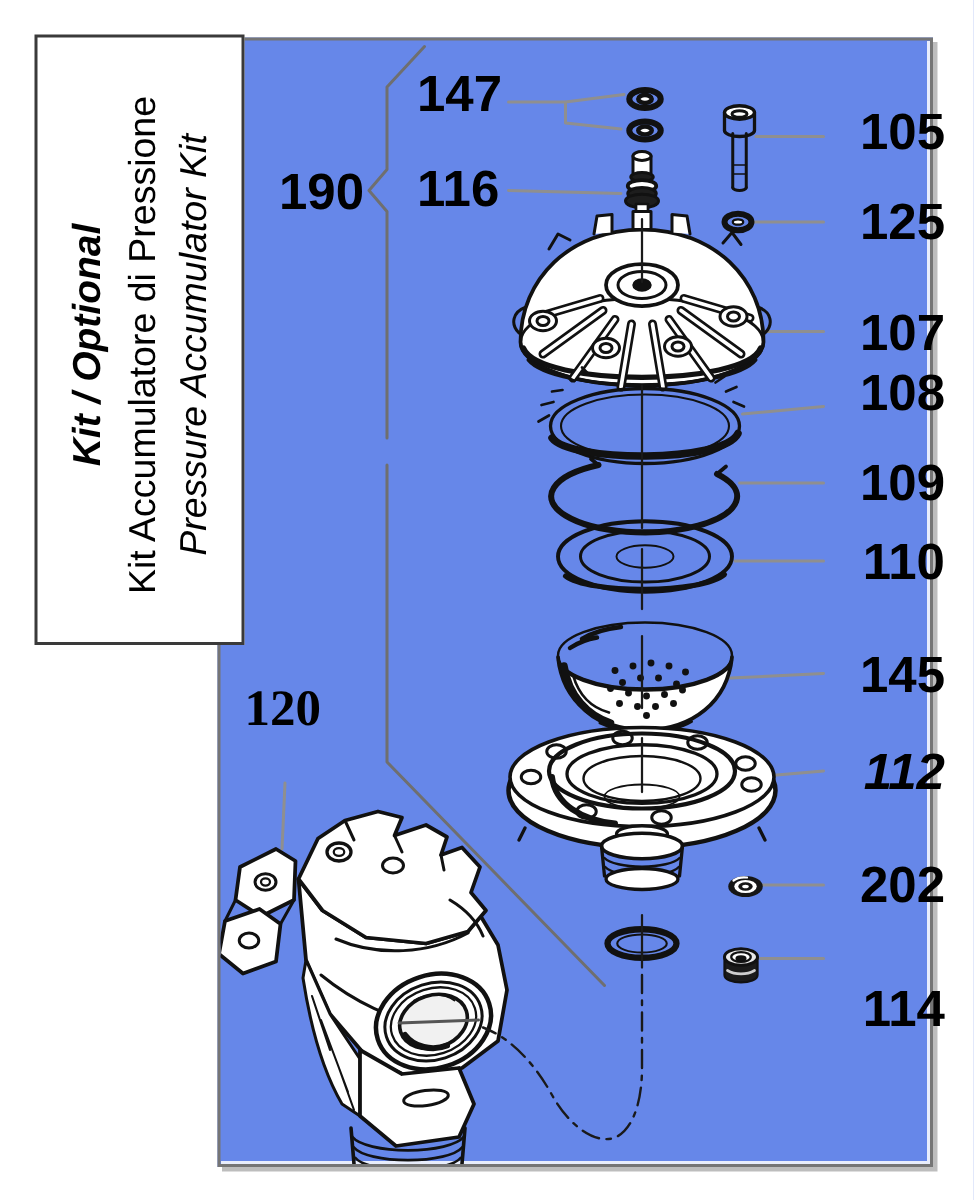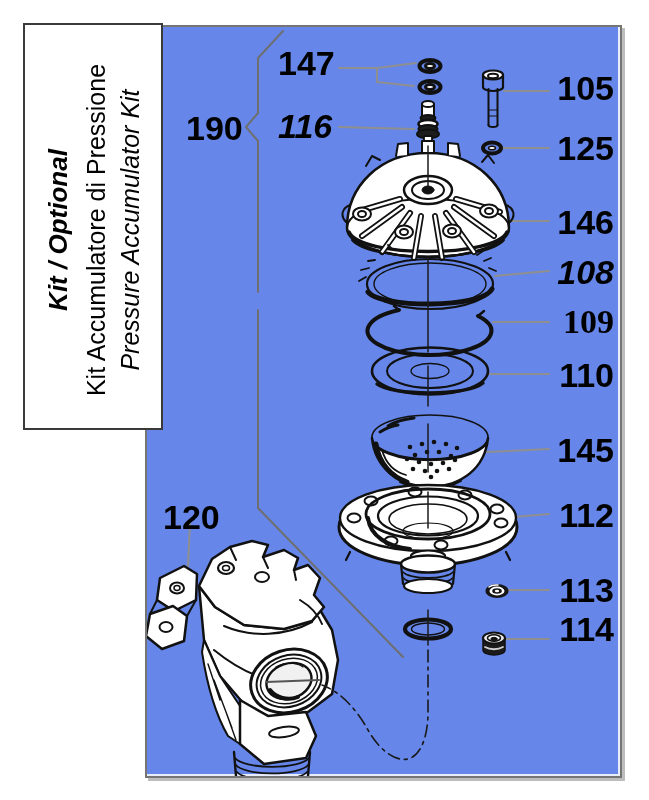--- a/index.html
+++ b/index.html
@@ -4,21 +4,21 @@
 <style>
   html,body{margin:0;padding:0;background:#ffffff;}
   .page{position:relative;width:649px;height:800px;background:#ffffff;
         font-family:"Liberation Sans",sans-serif;overflow:hidden;}
   .panel{position:absolute;left:145px;top:25px;width:477px;height:753px;
          background:#6687e9;border:2px solid #757575;box-sizing:border-box;
          box-shadow:3px 3px 0 #bdbdbd, inset -2px -2px 0 rgba(255,255,255,0.85);}
   svg.art{position:absolute;left:0;top:0;}
   .callout{position:absolute;font-weight:700;font-size:34px;line-height:1;
            color:#000;white-space:nowrap;}
-  .callout.right{width:58px;text-align:right;}
+  .callout.right{width:58px;text-align:right;margin-left:16px;}
   .kit-label{position:absolute;left:23px;top:23px;width:140px;height:407px;
              background:#ffffff;border:2px solid #3a3a3a;box-sizing:border-box;}
   .vtext{position:absolute;transform:translate(-50%,-50%) rotate(-90deg);
          white-space:nowrap;color:#000;}
   .kl1{font-weight:700;font-style:italic;font-size:26px;}
   .kl2{font-size:25px;}
   .kl3{font-style:italic;font-size:25px;}
 </style>
 </head>
 <body>
@@ -270,28 +270,28 @@
     </g>
   </svg>
 
   <div class="kit-label">
     <span class="vtext kl1" style="left:33px;top:205px;">Kit / Optional</span>
     <span class="vtext kl2" style="left:71px;top:205px;">Kit Accumulatore di Pressione</span>
     <span class="vtext kl3" style="left:105px;top:205px;">Pressure Accumulator Kit</span>
   </div>
 
   <div class="callout" style="left:278px;top:46px;">147</div>
-  <div class="callout" style="left:278px;top:109px;font-style:italic;">116</div>
+  <div class="callout" style="left:278px;top:109px;">116</div>
   <div class="callout" style="left:186px;top:111px;">190</div>
-  <div class="callout" style="left:163px;top:500px;">120</div>
+  <div class="callout" style="left:163px;top:456px;font-family:Liberation Serif, serif;">120</div>
 
   <div class="callout right" style="left:556px;top:71px;">105</div>
   <div class="callout right" style="left:556px;top:131px;">125</div>
-  <div class="callout right" style="left:556px;top:205px;">146</div>
-  <div class="callout right" style="left:556px;top:255px;font-style:italic;">108</div>
-  <div class="callout right" style="left:556px;top:305px;font-family:Liberation Serif, serif;">109</div>
+  <div class="callout right" style="left:556px;top:205px;">107</div>
+  <div class="callout right" style="left:556px;top:245px;">108</div>
+  <div class="callout right" style="left:556px;top:305px;">109</div>
   <div class="callout right" style="left:556px;top:358px;text-align:right;">110</div>
   <div class="callout right" style="left:556px;top:433px;">145</div>
-  <div class="callout right" style="left:556px;top:498px;">112</div>
-  <div class="callout right" style="left:556px;top:573px;">113</div>
-  <div class="callout right" style="left:556px;top:612px;">114</div>
+  <div class="callout right" style="left:556px;top:498px;font-style:italic;">112</div>
+  <div class="callout right" style="left:556px;top:573px;">202</div>
+  <div class="callout right" style="left:556px;top:656px;">114</div>
 
 </div>
 
 </body></html>

